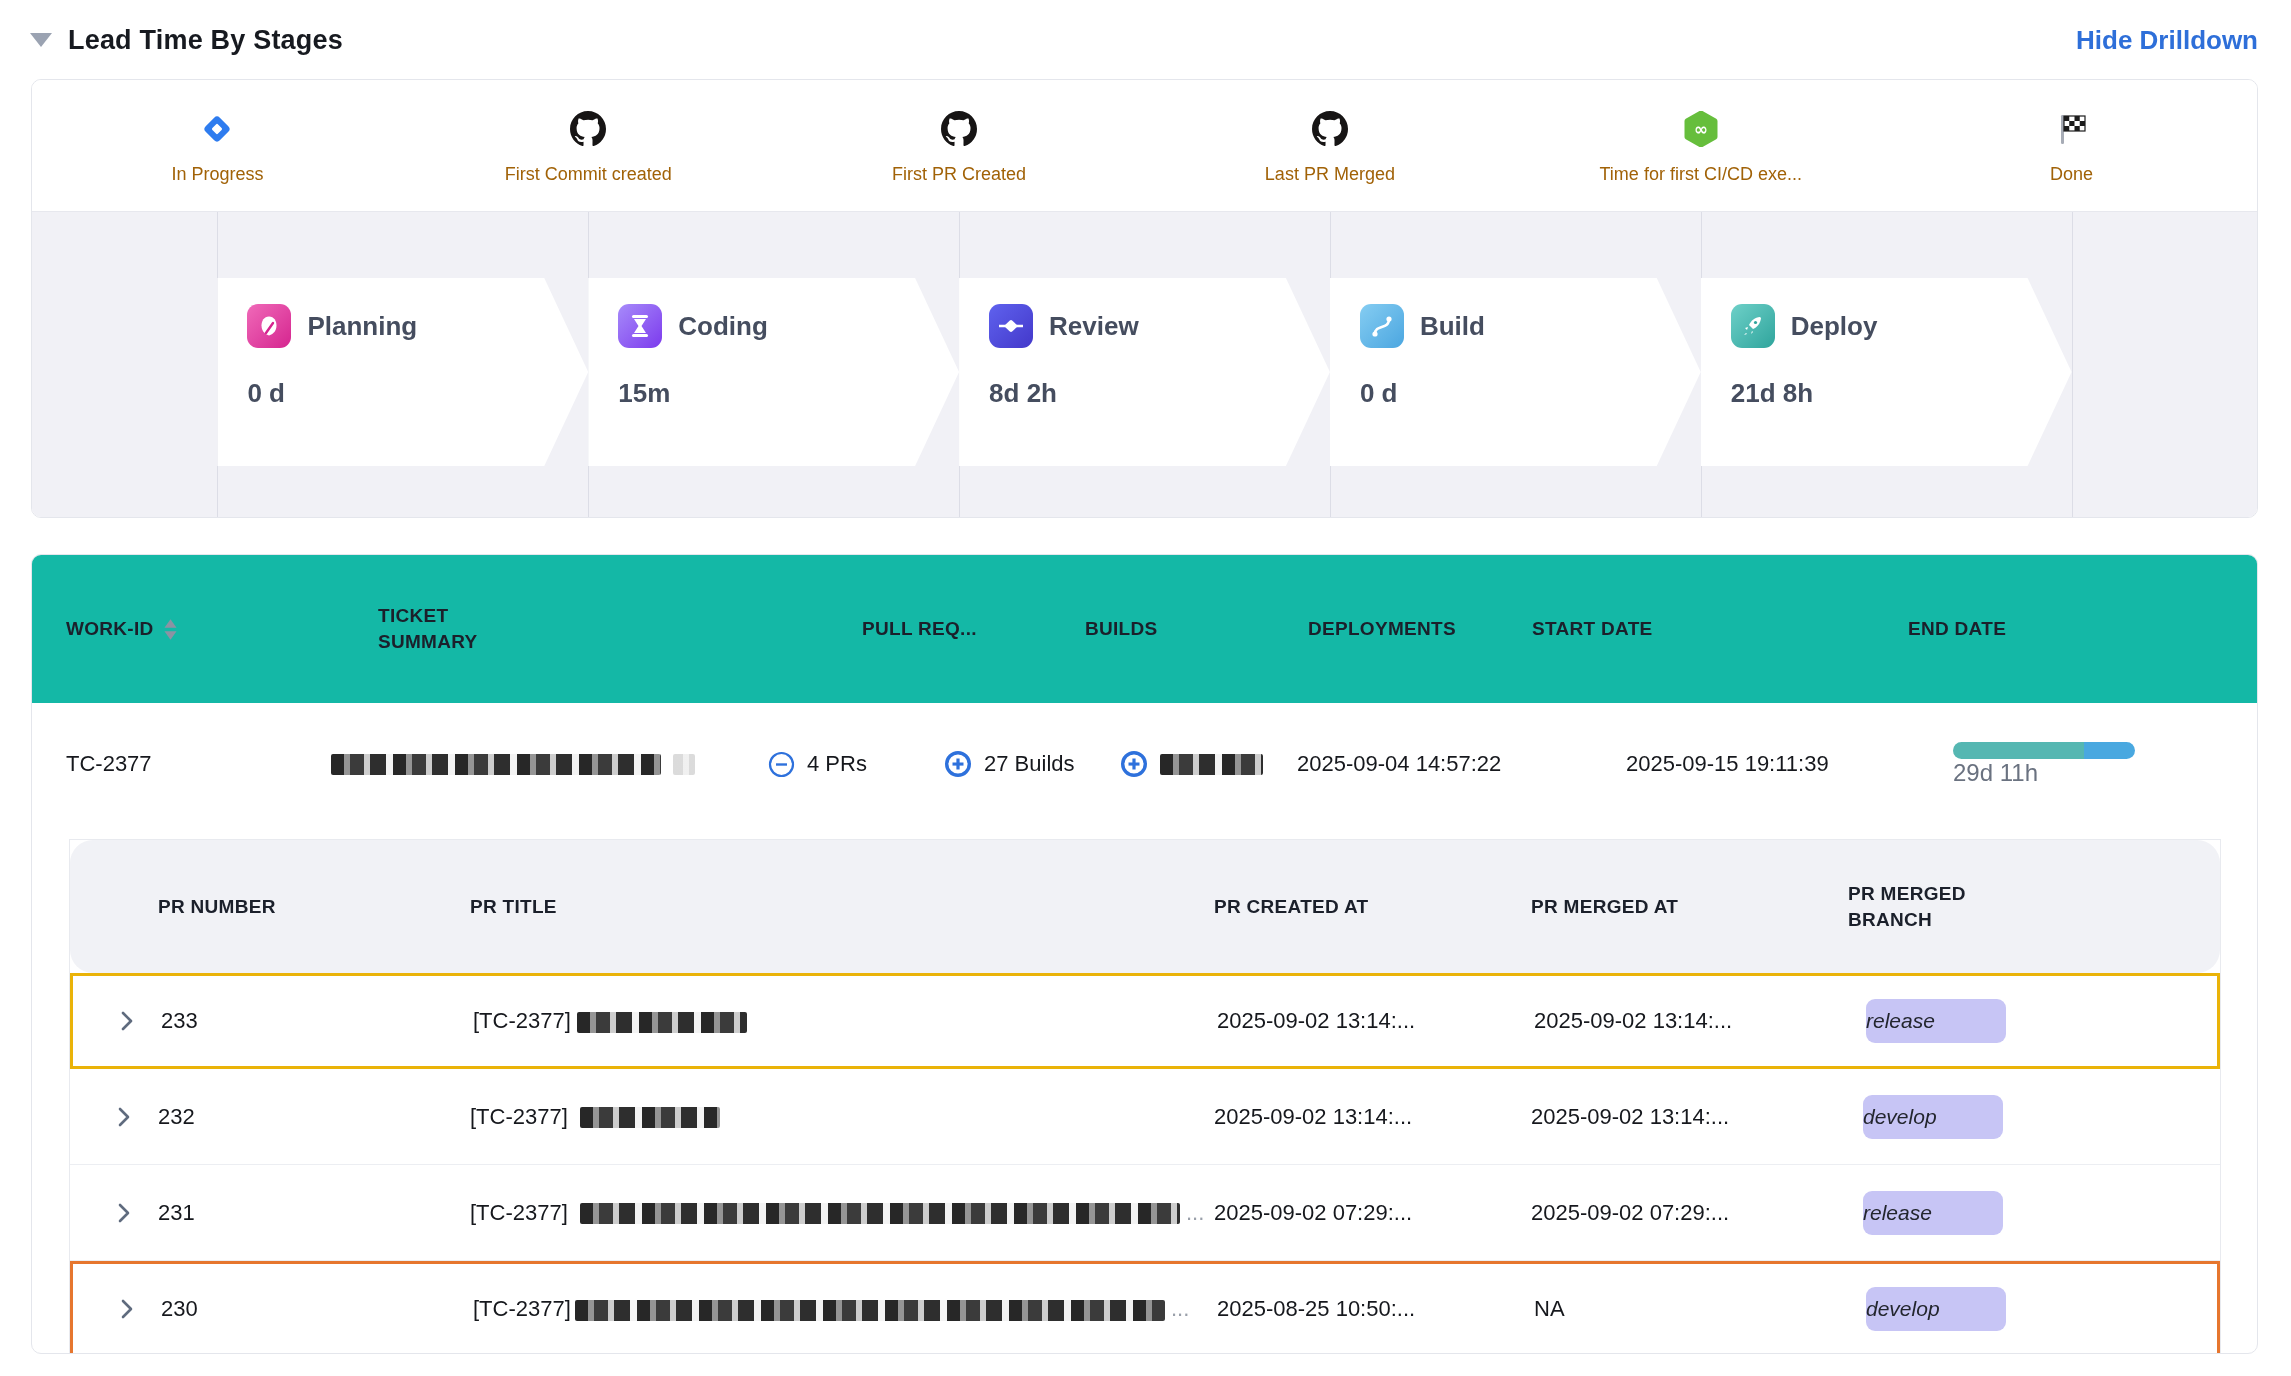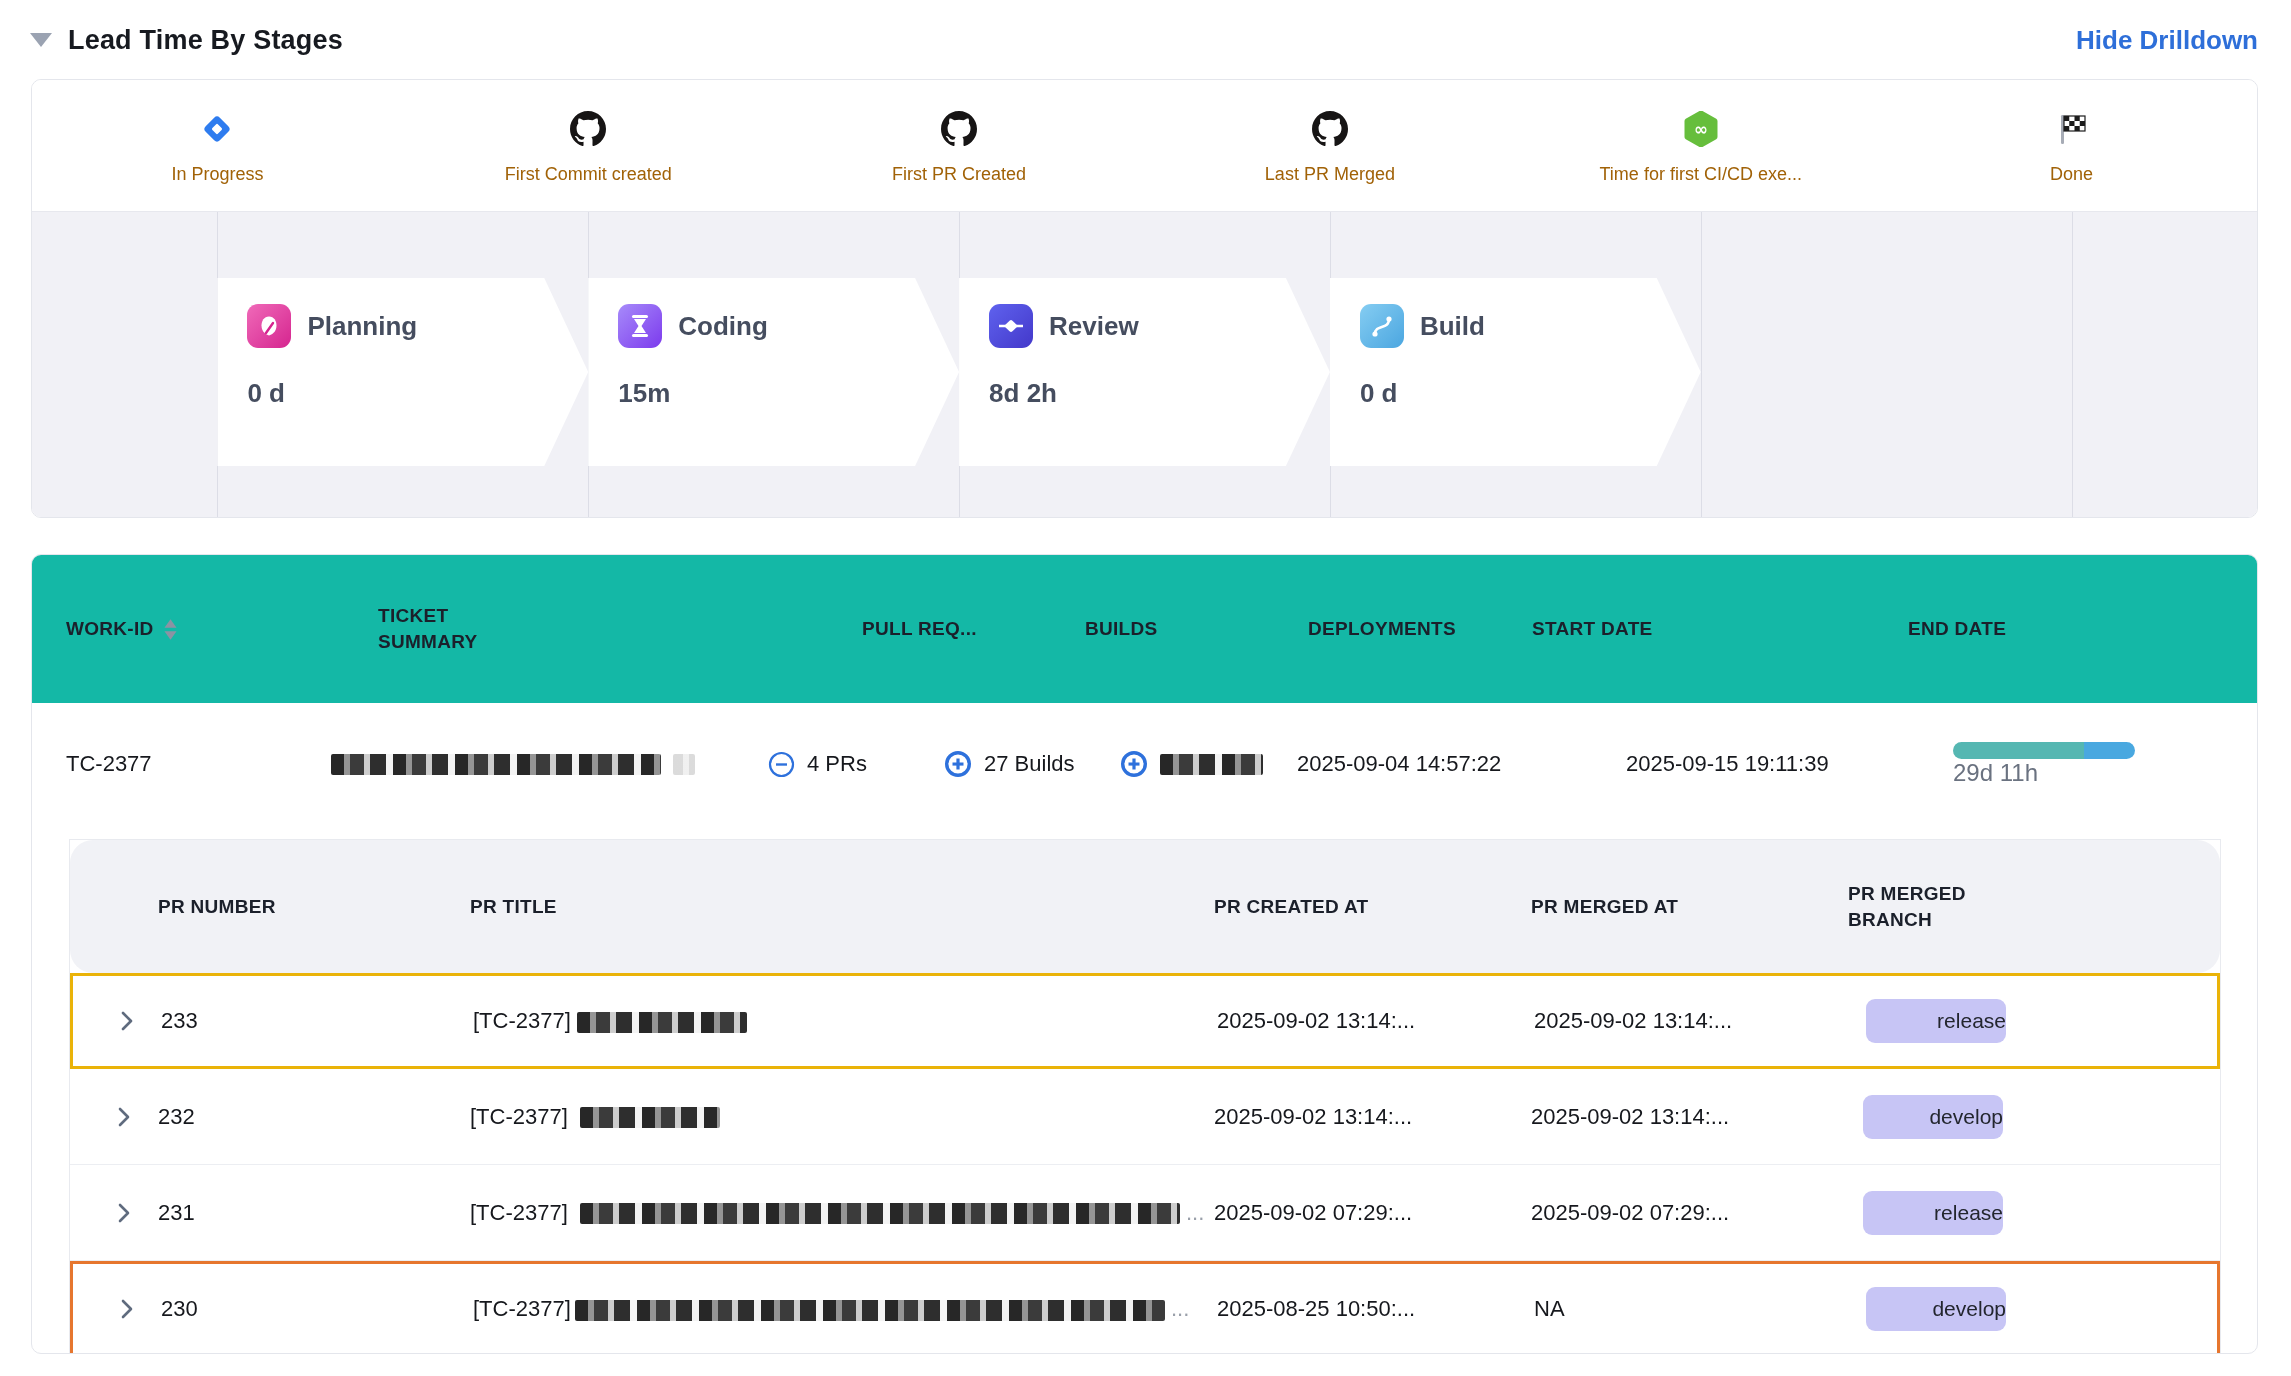--- a/index.html
+++ b/index.html
@@ -74,22 +74,22 @@
   .pr-header { background:#F1F2F6; height:133px; align-items:center;border-radius:23px; }
   .pr-header .hcell { font-size:19px; font-weight:bold; color:#1B202B; letter-spacing:.3px; line-height:1.35; }
   .pr-header .hcell.first { padding-left:88px; }
   .pr-header .hwrap2 { display:inline-block; width:150px; }
   .pr-row { height:96px; align-items:center; font-size:22px; color:#16181D;
     border-bottom:1px solid #ECEEF2; background:#fff; }
   .pr-row .ncell { display:flex; align-items:center; gap:26px; padding-left:46px; }
   .pr-row .tcell, .pr-row .dcell { white-space:nowrap; overflow:hidden; }
   .pr-row.hl-blue { border:3px solid #eab308; }
   .pr-row.hl-orange { border:3px solid #E6762E; }
-  .badge { display:inline-block; width:140px; margin-left:15px; padding:10px 0; text-align:right;
-    background:#C7C5F5; color:#23262E; border-radius:9px; font-size:21px; }
+  .badge { display:inline-block; width:140px; margin-left:15px; padding:10px 0; text-align:left;
+    background:#C7C5F5; color:#23262E; border-radius:9px; font-size:21px;font-style:italic; }
   .row-chevron { display:inline-flex; }
   .icon-circle { display:inline-flex; flex:0 0 auto; }
 </style>
 </head>
 <body>
 
 <div class="page-header">
   <div class="ph-left">
     <span class="tri-down"></span>
     <h1 class="section-title">Lead Time By Stages</h1>
@@ -224,20 +224,34 @@
               <path d="M6 21 C6 11 20 17 20 6" stroke="#fff" stroke-width="2.6" stroke-linecap="round"></path>
               <circle cx="6" cy="21" r="2.6" fill="#fff"></circle>
               <circle cx="20" cy="6" r="2.6" fill="#fff"></circle>
             </svg>
         </span>
         <span class="stage-name">Build</span>
       </div>
       <div class="stage-duration">0 d</div>
     </div>
 
+    <div class="chev c4">
+      <div class="stage-head">
+        <span class="s-icon si-deploy">
+          <svg width="24" height="24" viewBox="0 0 24 24" fill="#fff">
+              <path d="M19 3c-5 .5-9 3.5-11 8l4 4c4.5-2 7.5-6 8-11l-1-1z"></path>
+              <circle cx="14.5" cy="8.5" r="1.6" fill="#2FA49C"></circle>
+              <path d="M7 13l-3 1 2 2 1-3zM11 17l-1 3 2-2-1-1z"></path>
+              <path d="M5 19l-2 2 3-1-1-1z"></path>
+            </svg>
+        </span>
+        <span class="stage-name">Deploy</span>
+      </div>
+      <div class="stage-duration">21d 8h</div>
+    </div>
   </div>
 </div>
 
 <div class="work-panel">
 
   <div class="wt-grid wt-header">
     <div class="hcell">
       <span>WORK-ID</span>
       <span class="sort-icon">
         <svg width="13" height="9" viewBox="0 0 14 9">

